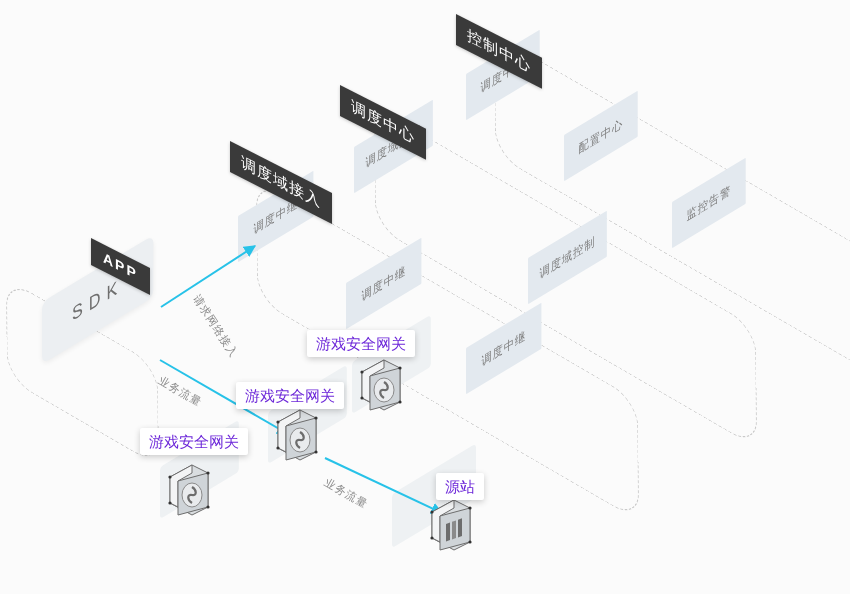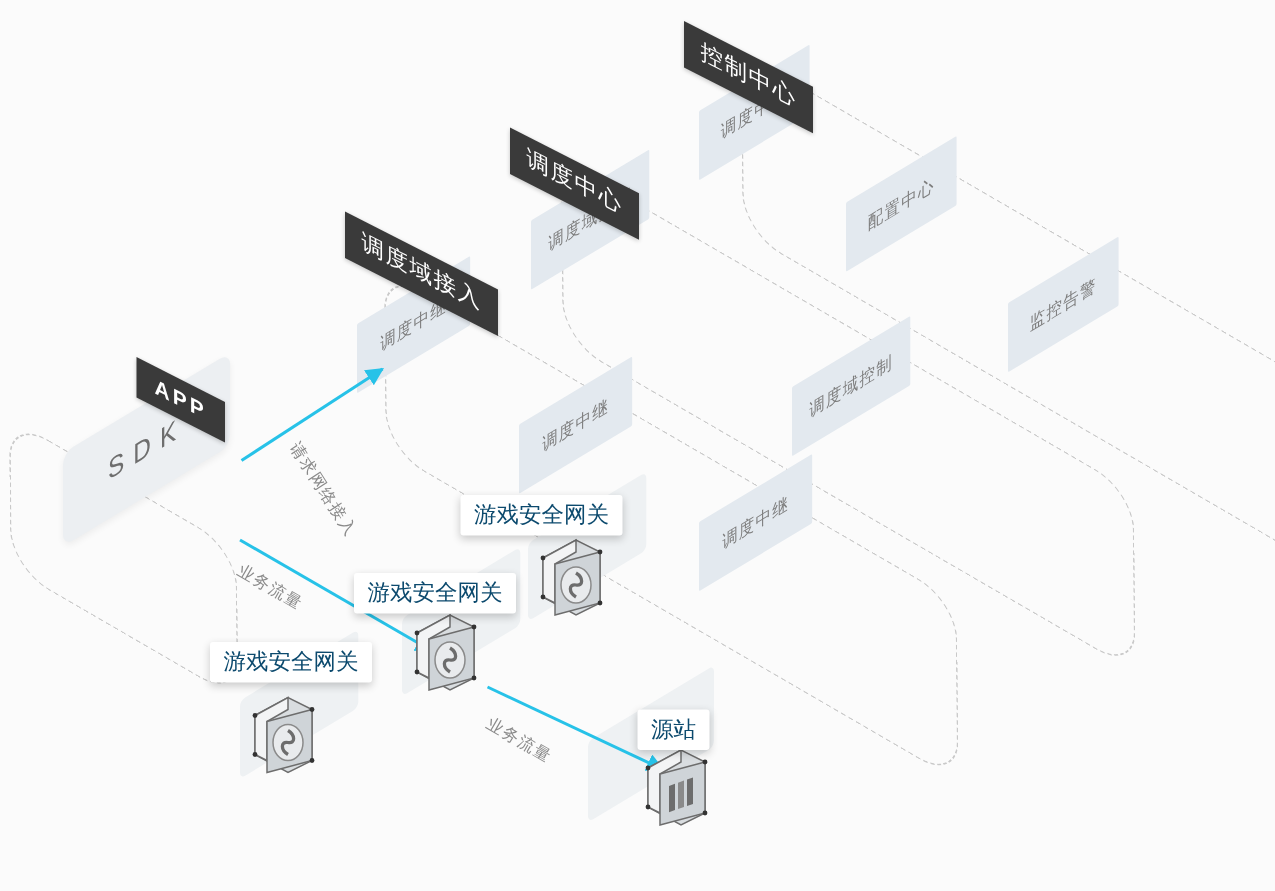--- a/index.html
+++ b/index.html
@@ -62,21 +62,21 @@
     position:absolute;
     background:#eef1f3;
     transform-origin:0 0;
     border-radius:4px;
   }
 
   
   .callout{
     position:absolute;
     background:#ffffff;
-    color:#0c4a6e;
+    color:#6d28d9;
     font-size:15px;
     white-space:nowrap;
     padding:5px 9px;
     border-radius:2px;
     box-shadow:0 2px 6px rgba(0,0,0,.20);
     line-height:1.15;
     z-index:40;
   }
 
   
@@ -189,19 +189,19 @@
   </svg>
 
   <div class="plaque" style="left:456px;top:14px;transform:skewY(27deg);">控制中心</div>
   <div class="plaque" style="left:340px;top:85px;transform:skewY(27deg);">调度中心</div>
   <div class="plaque" style="left:230px;top:141px;transform:skewY(27deg);">调度域接入</div>
   <div class="plaque app" style="left:91px;top:238px;transform:skewY(27deg);">APP</div>
 
   <div class="callout" style="left:307px;top:330px;">游戏安全网关</div>
   <div class="callout" style="left:236px;top:382px;">游戏安全网关</div>
   <div class="callout" style="left:140px;top:428px;">游戏安全网关</div>
-  <div class="callout" style="left:425px;top:473px;">源站</div>
+  <div class="callout" style="left:436px;top:473px;">源站</div>
 
   <div class="flow-label" style="left:202px;top:292px;transform:rotate(57deg);">请求网络接入</div>
   <div class="flow-label" style="left:163px;top:373px;transform:rotate(30deg);">业务流量</div>
   <div class="flow-label" style="left:329px;top:475px;transform:rotate(30deg);">业务流量</div>
 
 </div>
 
 </body></html>

